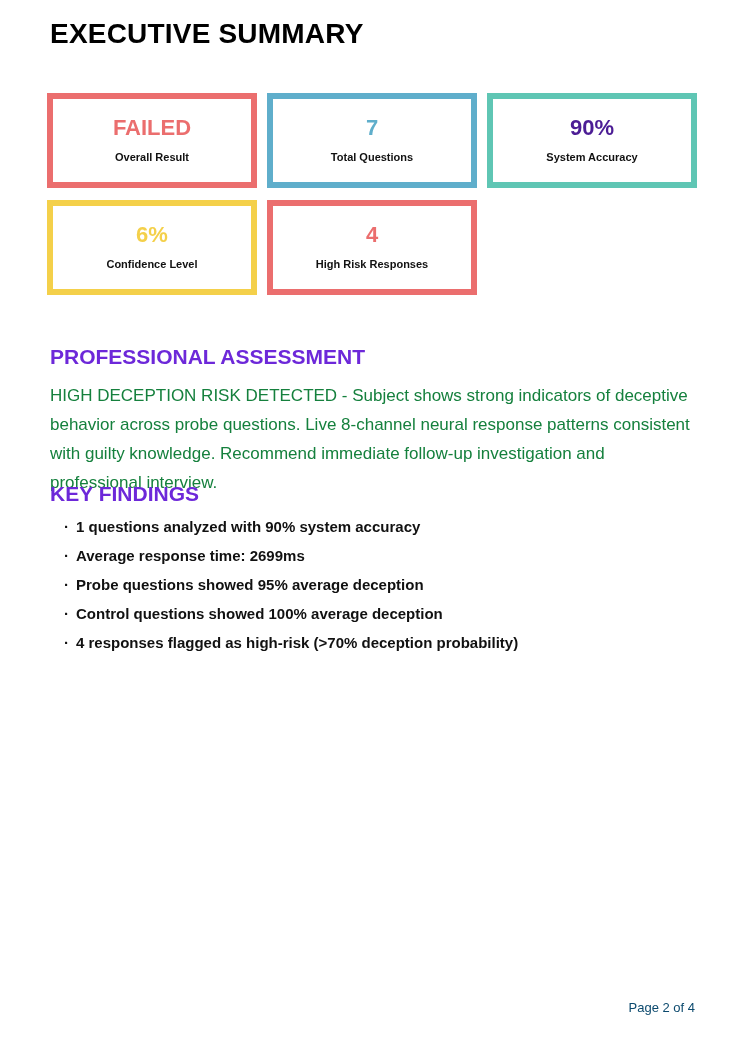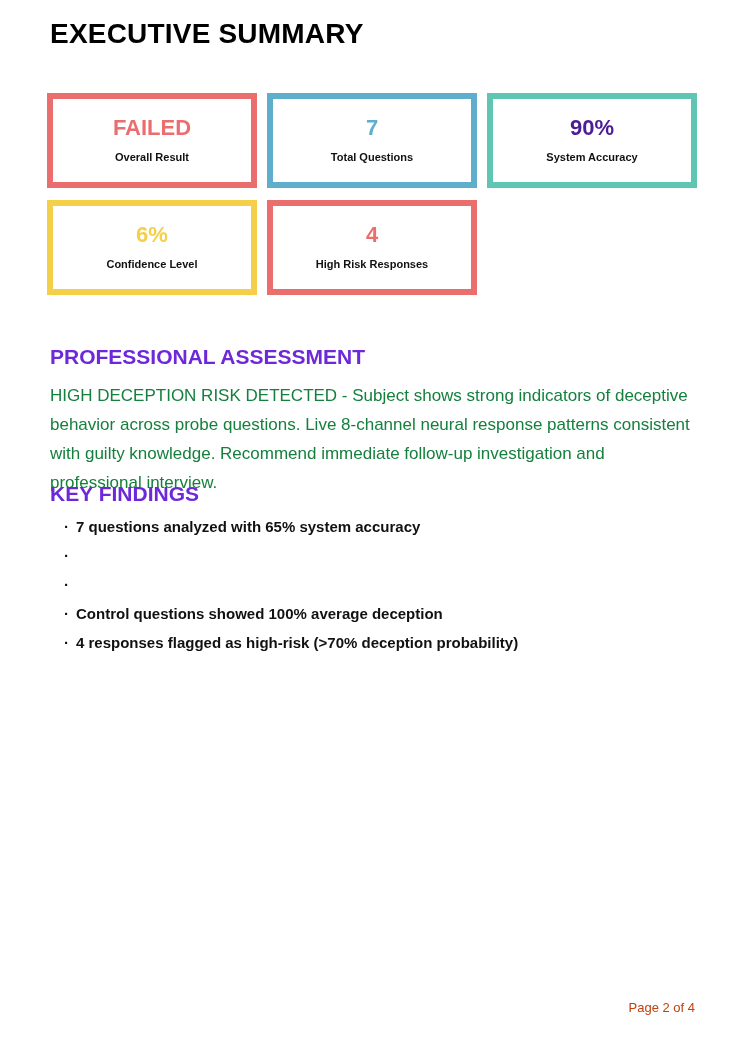--- a/index.html
+++ b/index.html
@@ -48,21 +48,21 @@
   }
   .finding {
     font-size: 15px; font-weight: bold; color: #111111;
     line-height: 16px; margin-bottom: 13px;
     display: flex; align-items: baseline;
   }
   .finding .dot { margin-right: 7px; font-weight: bold; }
 
   .page-footer {
     position: absolute; right: 48px; top: 1000px;
-    font-size: 13px; color: #c2410c; line-height: 16px;
+    font-size: 13px; color: #0c4a6e; line-height: 16px;
   }
 </style>
 </head>
 <body>
 
 <div class="page">
 
   <h1 class="title">EXECUTIVE SUMMARY</h1>
 
   <div class="cards" id="cards">
@@ -90,27 +90,29 @@
 
   <h2 class="section-heading assessment-heading">PROFESSIONAL ASSESSMENT</h2>
 
   <p class="assessment-body">HIGH DECEPTION RISK DETECTED - Subject shows strong indicators of deceptive behavior across probe questions. Live 8-channel neural response patterns consistent with guilty knowledge. Recommend immediate follow-up investigation and professional interview.</p>
 
   <h2 class="section-heading findings-heading">KEY FINDINGS</h2>
 
   <div class="findings" id="findings">
       <div class="finding">
         <span class="dot">·</span>
-        <span>7 questions analyzed with 65% system accuracy</span>
+        <span>1 questions analyzed with 90% system accuracy</span>
       </div>
       <div class="finding">
         <span class="dot">·</span>
+        <span>Average response time: 2699ms</span>
       </div>
       <div class="finding">
         <span class="dot">·</span>
+        <span>Probe questions showed 95% average deception</span>
       </div>
       <div class="finding">
         <span class="dot">·</span>
         <span>Control questions showed 100% average deception</span>
       </div>
       <div class="finding">
         <span class="dot">·</span>
         <span>4 responses flagged as high-risk (&gt;70% deception probability)</span>
       </div>
     </div>

